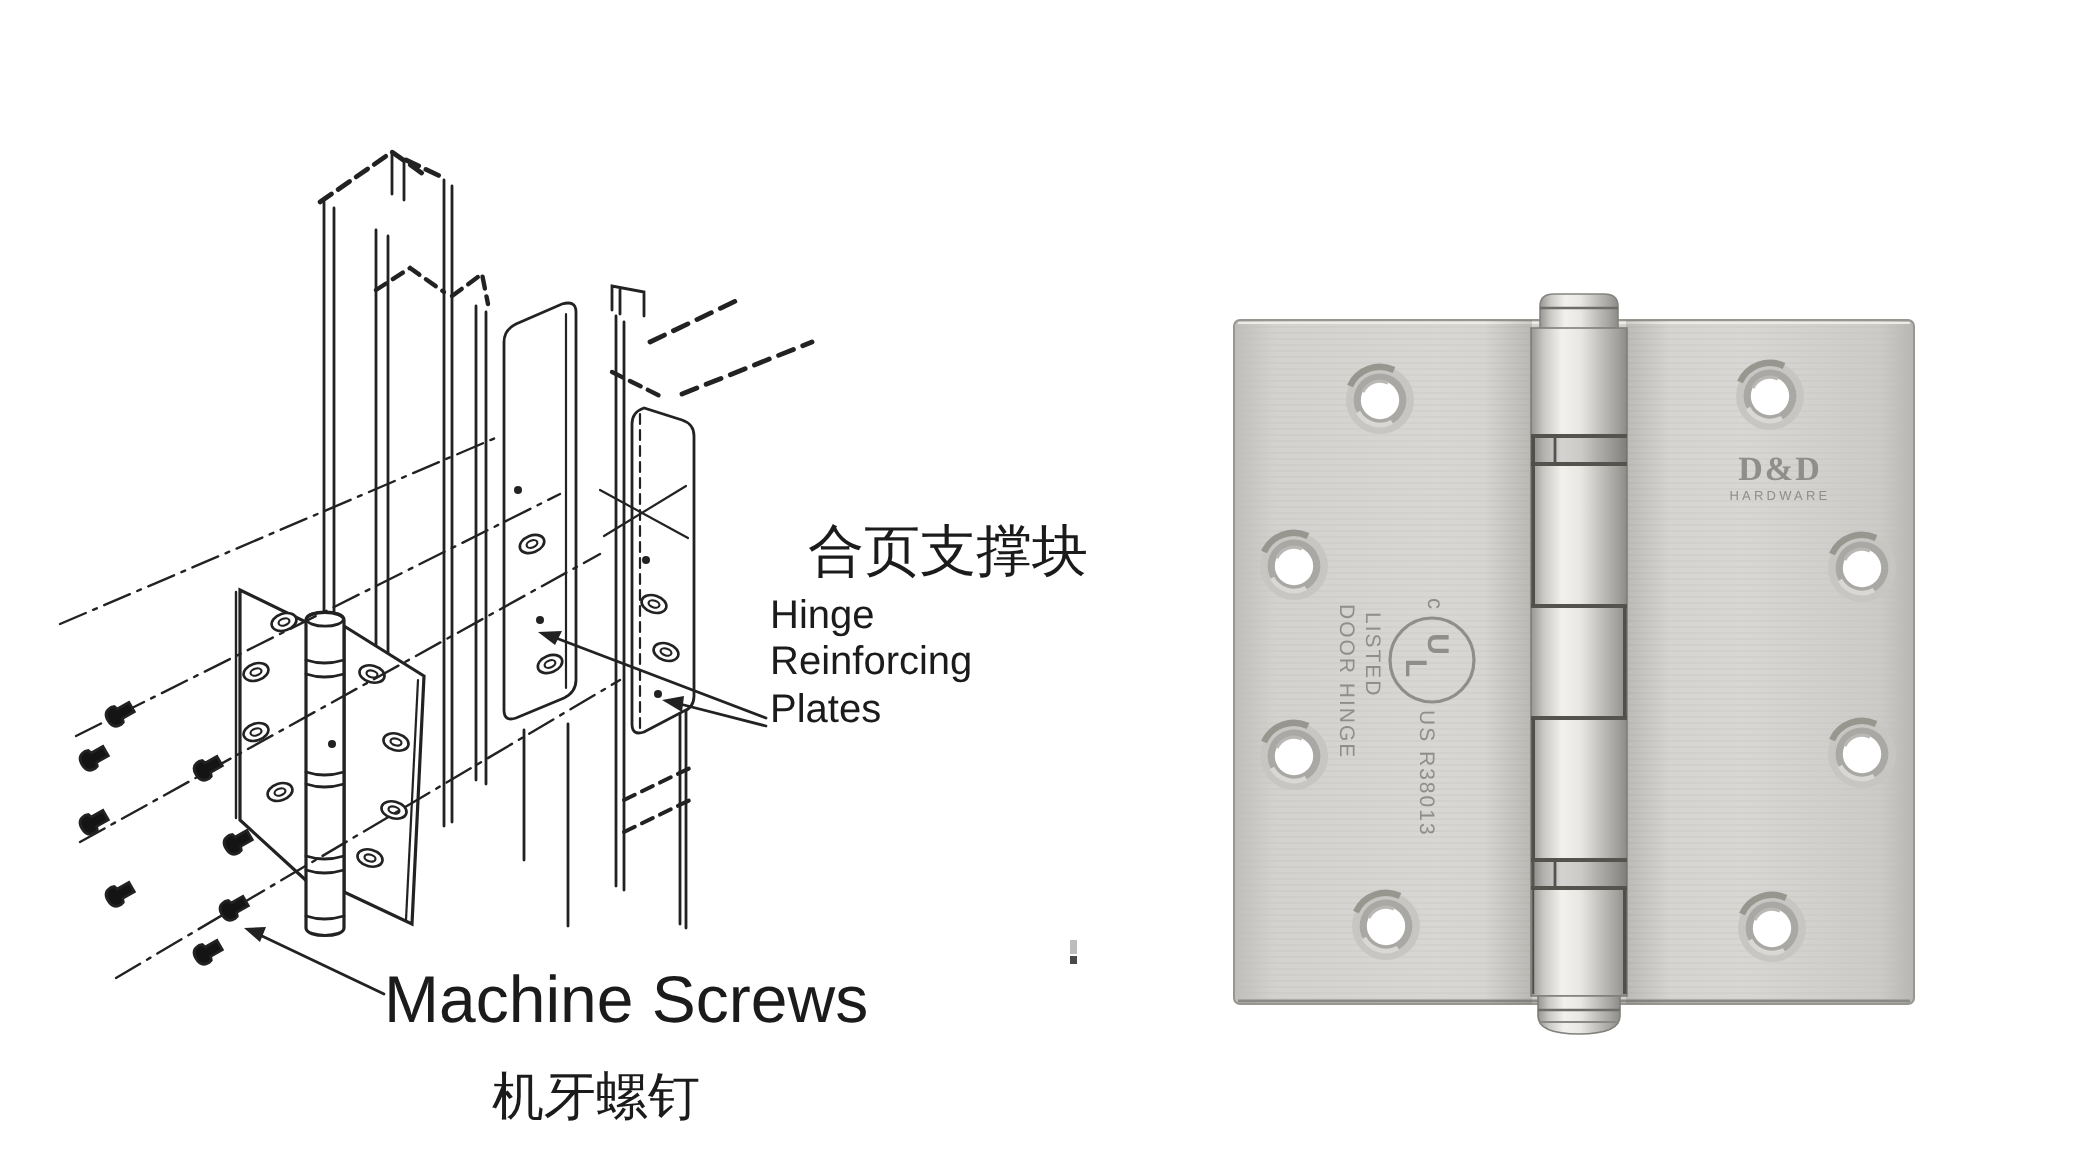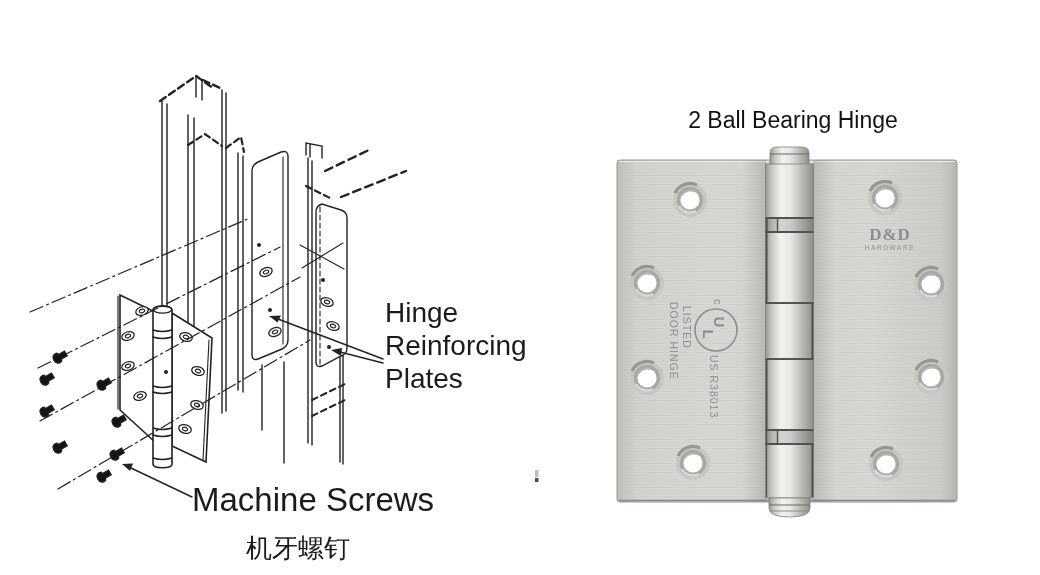--- a/index.html
+++ b/index.html
@@ -234,24 +234,24 @@
 
       <line x1="766.6" y1="218" x2="766.6" y2="303" stroke="#504f4a" stroke-width="1.8"></line>
       <line x1="812.4" y1="303" x2="812.4" y2="359" stroke="#504f4a" stroke-width="1.8"></line>
       <line x1="766.6" y1="359" x2="766.6" y2="430" stroke="#504f4a" stroke-width="1.8"></line>
       <line x1="812.4" y1="444" x2="812.4" y2="497" stroke="#504f4a" stroke-width="1.8"></line>
       <line x1="766.6" y1="444" x2="766.6" y2="497" stroke="#504f4a" stroke-width="1"></line>
     </g>
   </g>
 </svg>
 
-<div id="product-title">2 Ball Bearing Hinge</div>
-
-
-<div class="lbl lbl-en" id="label-reinforcing" style="left:385px;top:297px;font-size:28px;">Hinge
+
+<div class="lbl lbl-cn" id="label-support-block-cn" style="left:404px;top:257px;font-size:28px;">合页支撑块</div>
+
+<div class="lbl lbl-en" id="label-reinforcing" style="left:385px;top:297px;font-size:20px;">Hinge
 Reinforcing
 Plates</div>
 
 <div class="lbl lbl-en" id="label-machine-screws" style="left:192px;top:481px;font-size:33px;">Machine Screws</div>
 
 <div class="lbl lbl-cn" id="label-machine-screws-cn" style="left:246px;top:531px;font-size:26px;">机牙螺钉</div>
 
 </div>
 
 </body></html>

